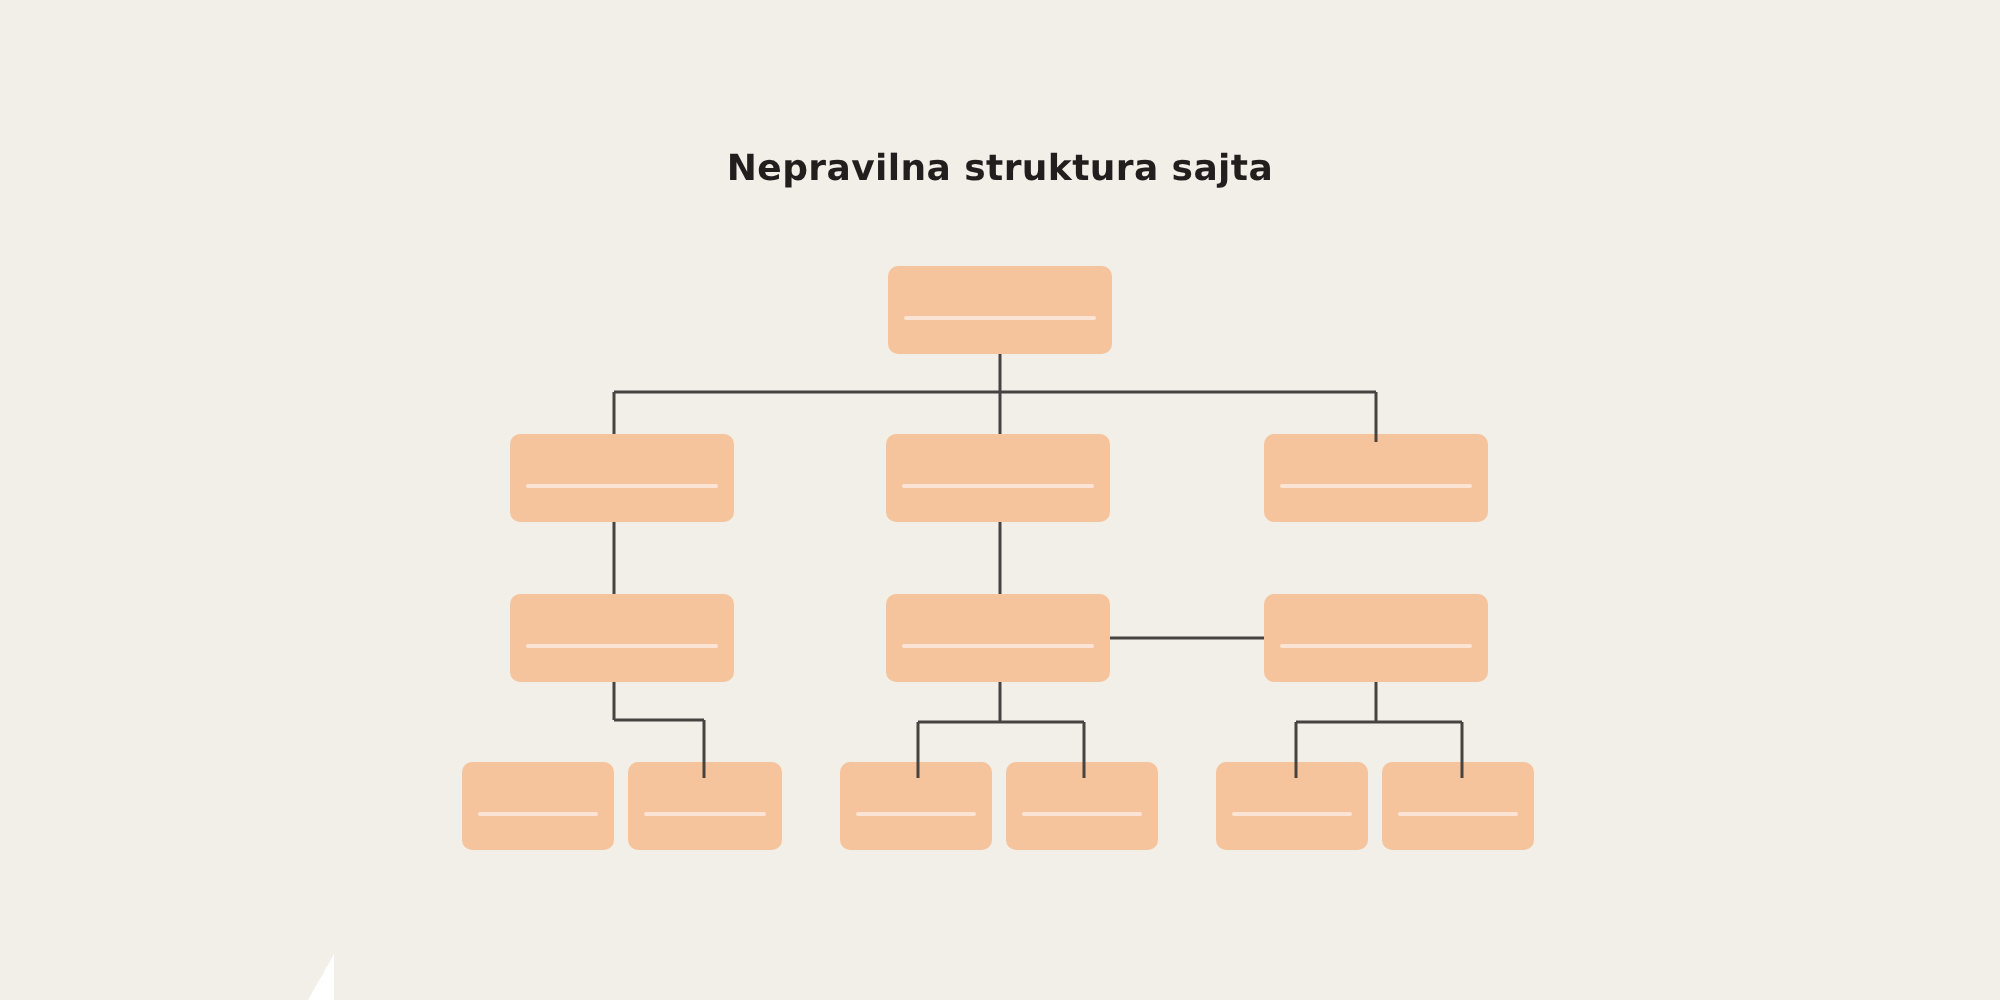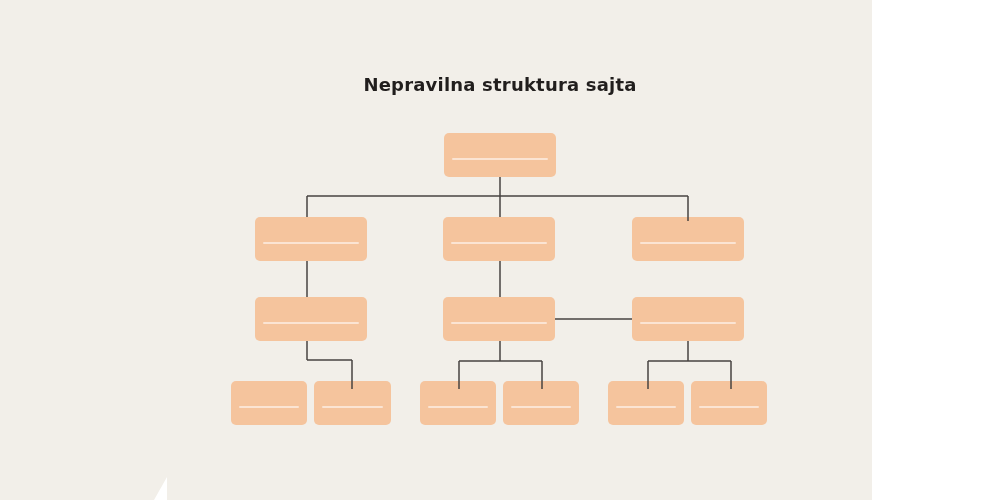--- a/index.html
+++ b/index.html
@@ -1,17 +1,17 @@
 <!DOCTYPE html>
 <html><head>
 <meta charset="utf-8">
 <style>
   html,body { margin:0; padding:0; }
   .canvas {
-    position:relative; width:872px; height:500px;
+    position:relative; width:1000px; height:500px;
     background:#F2EFE9; overflow:hidden;
     font-family:"DejaVu Sans", "Liberation Sans", sans-serif;
   }
   .title {
     position:absolute; top:74px; left:0; width:1000px;
     margin:0; text-align:center;
     font-size:18px; font-weight:bold; letter-spacing:0.2px;
     color:#211E1D;
   }
   .layer { position:absolute; left:0; top:0; width:1000px; height:500px; }

